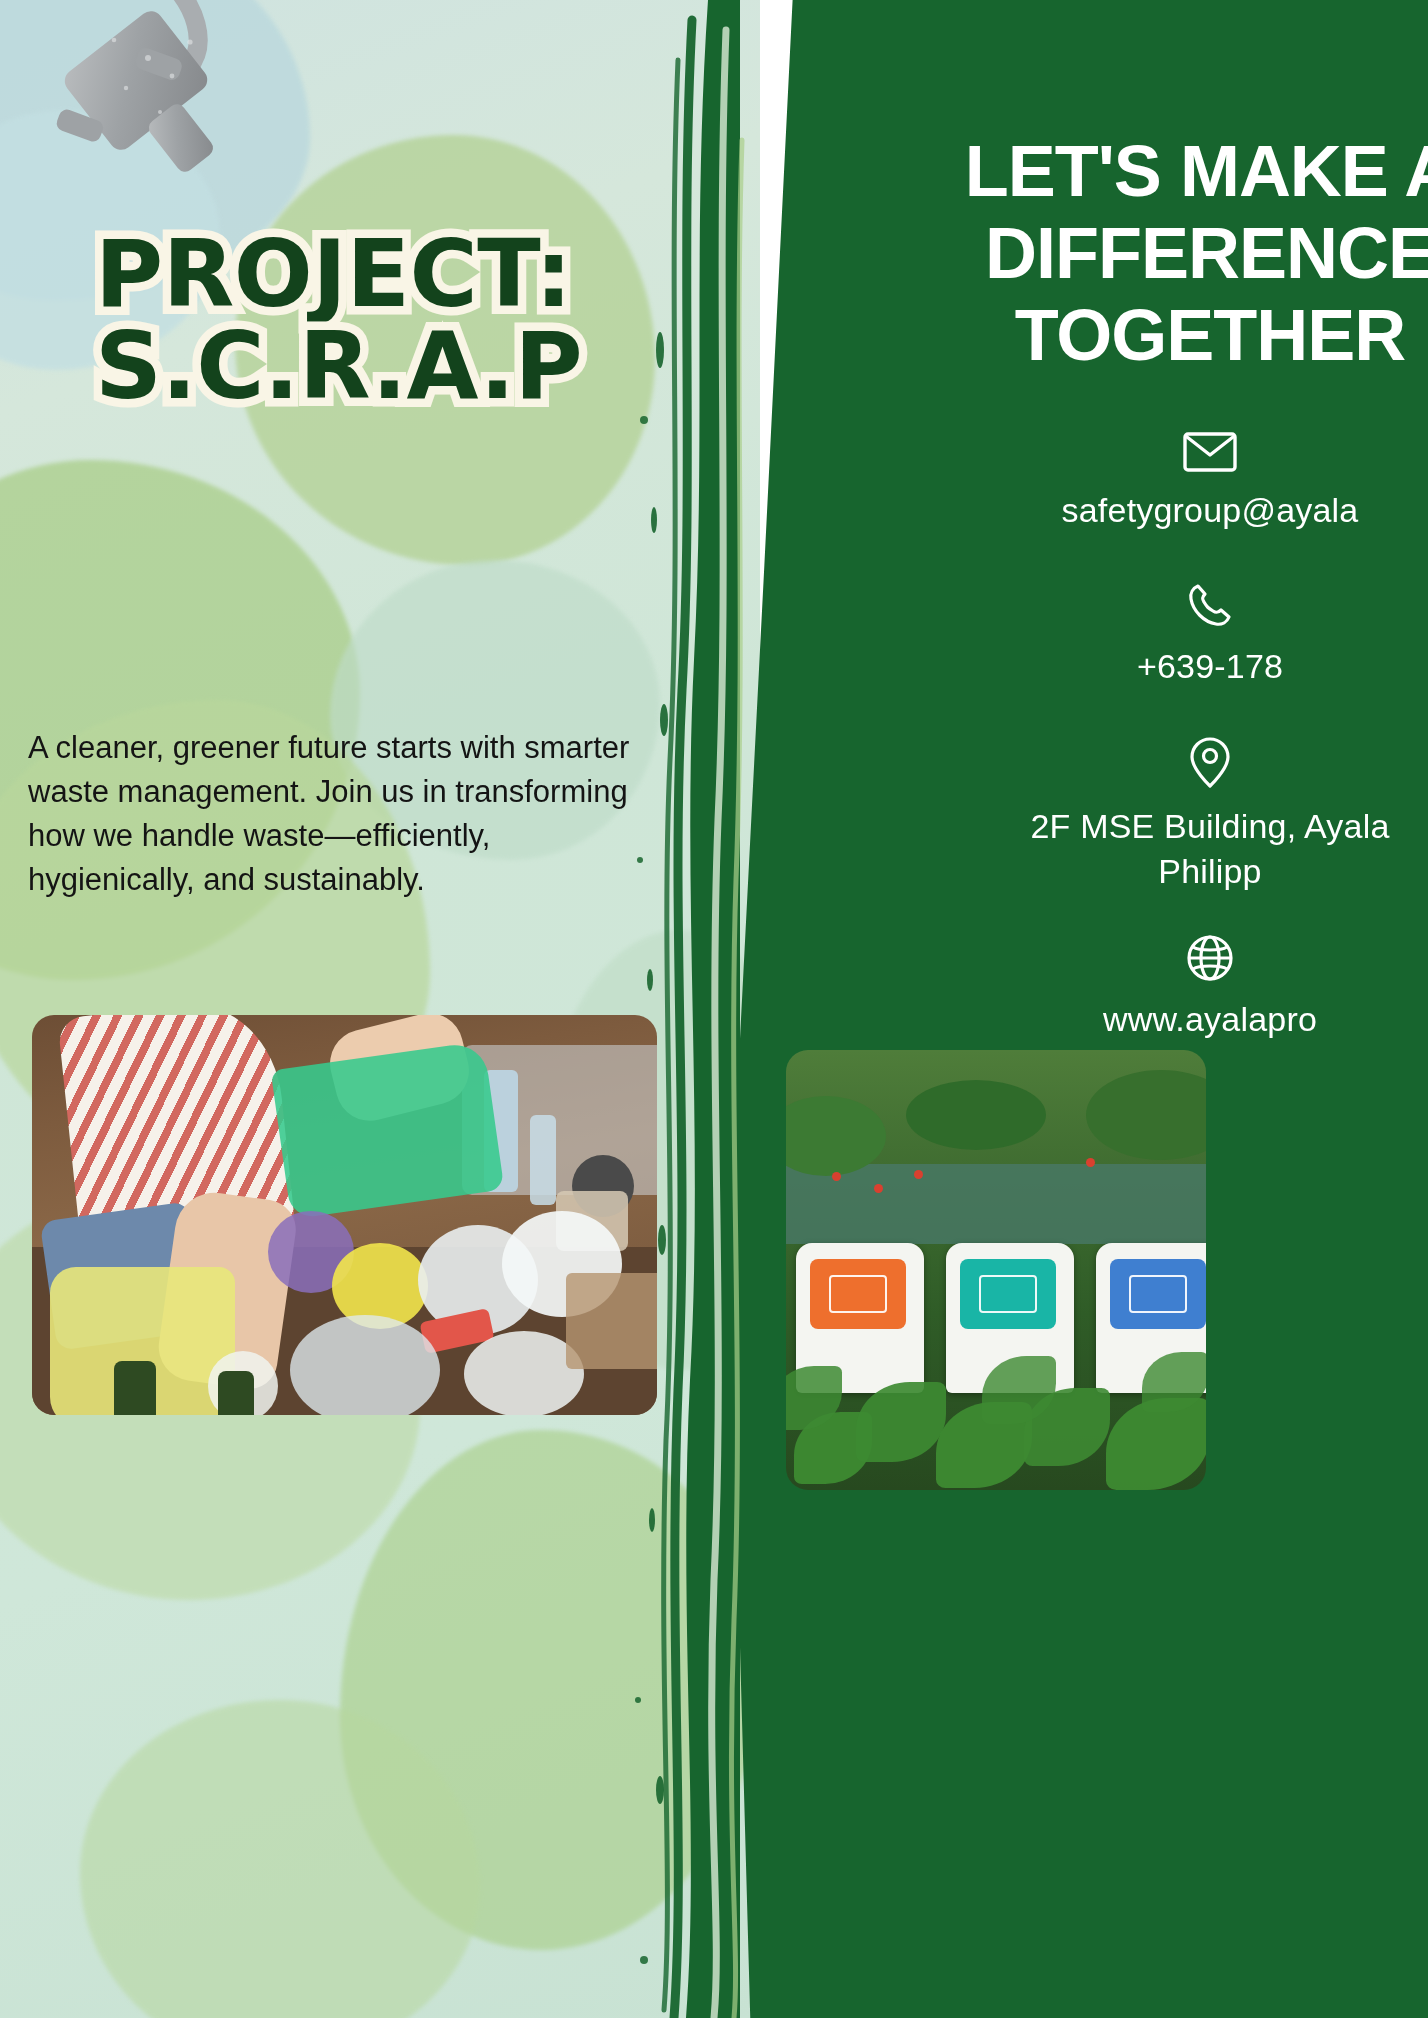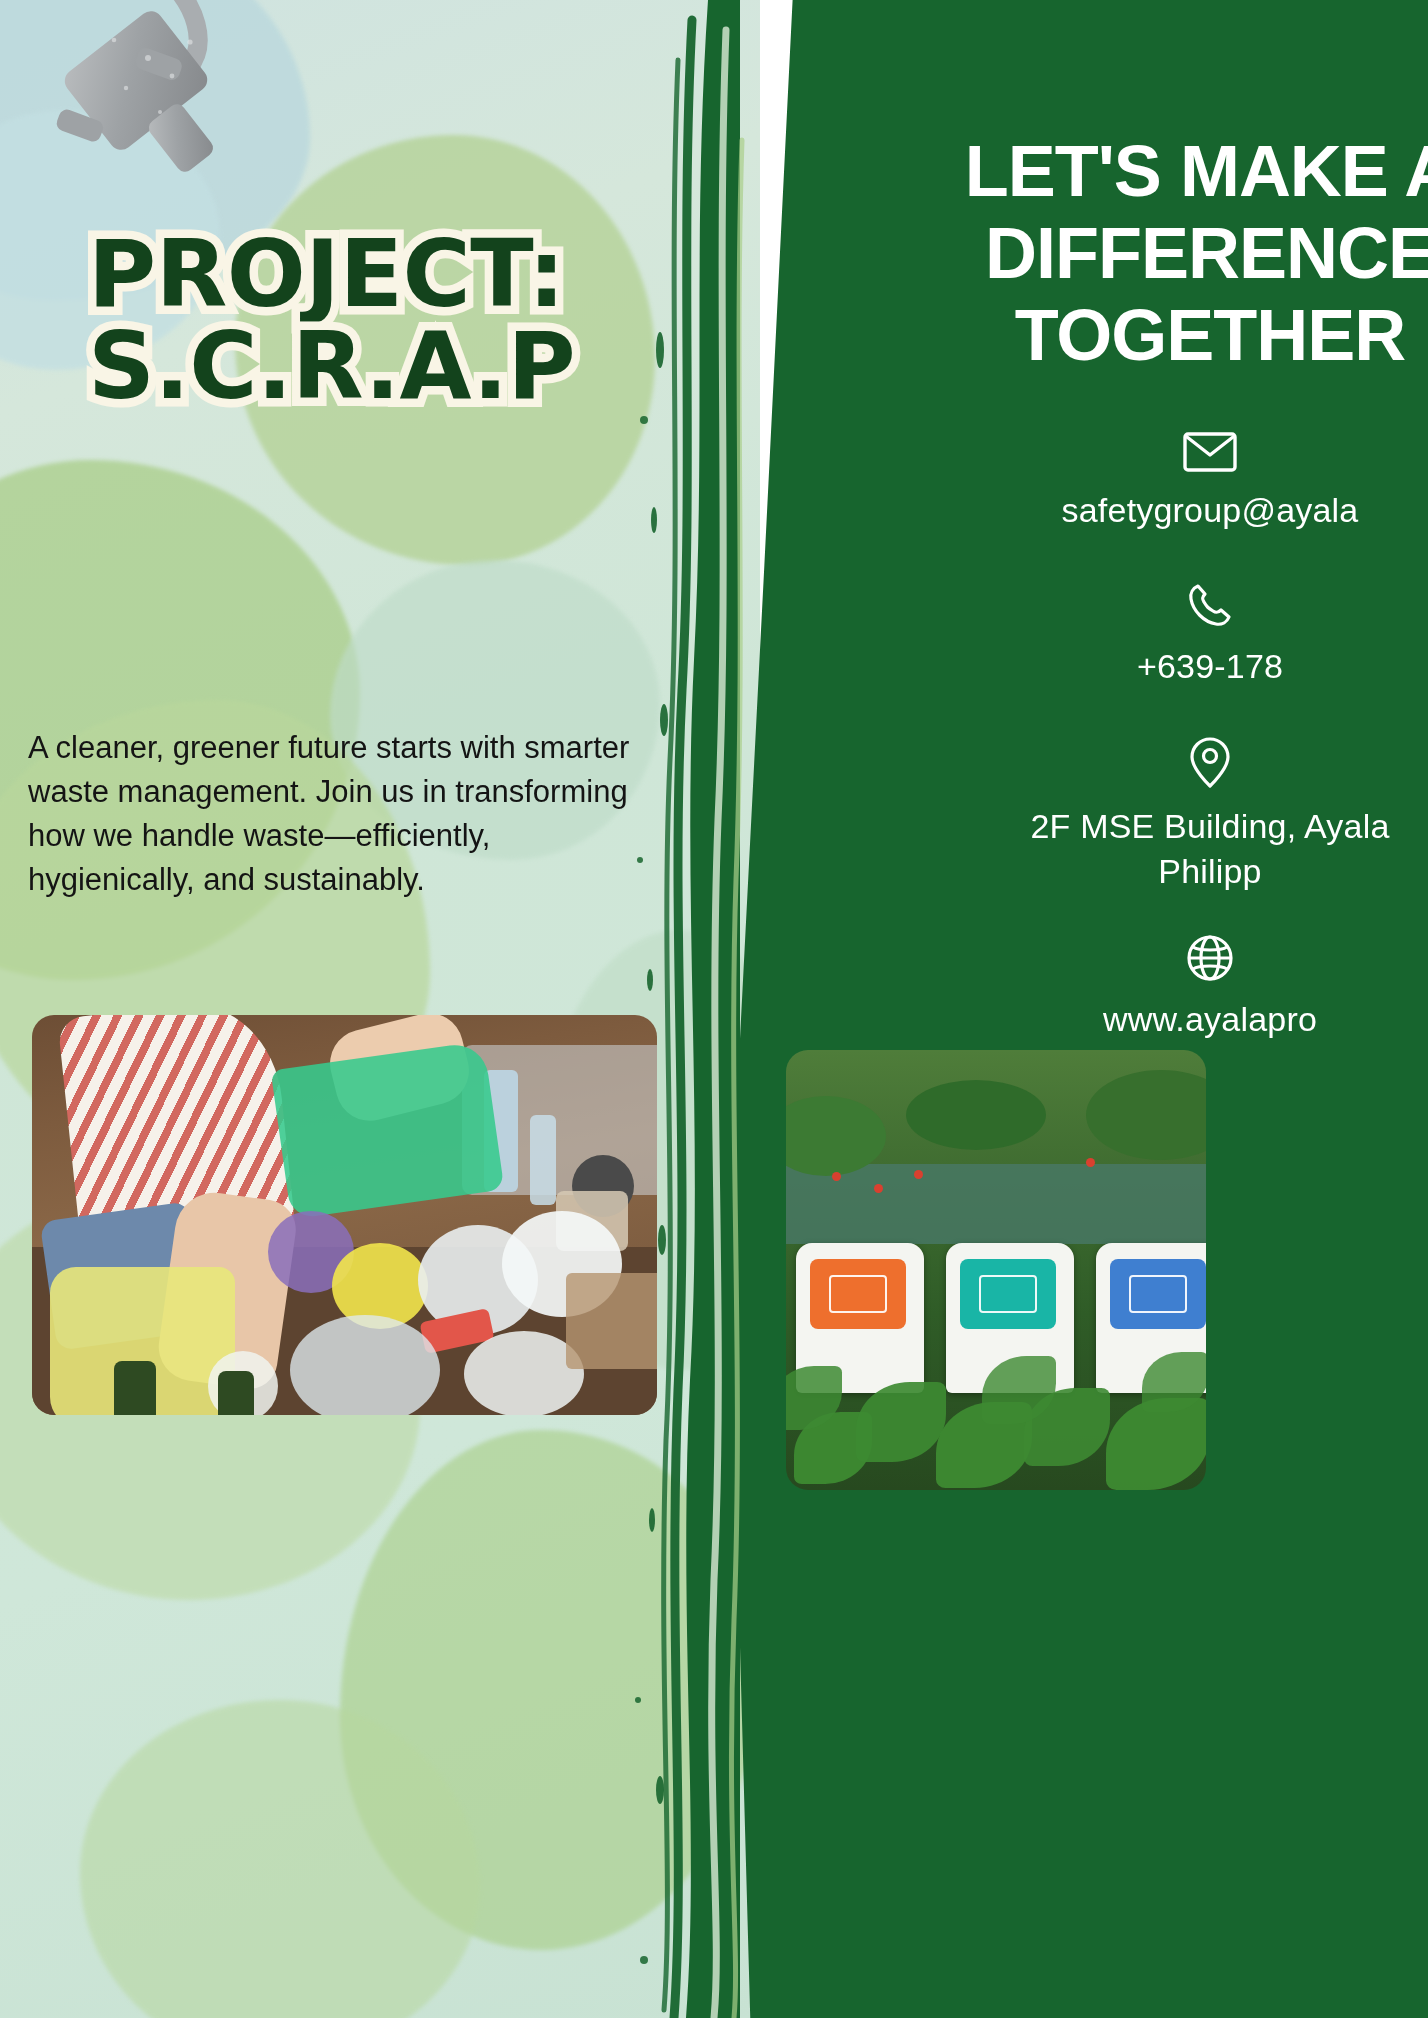--- a/index.html
+++ b/index.html
@@ -43,21 +43,21 @@
   .green-panel {
     position:absolute; left:722px; top:0;
     width:706px; height:2018px;
     background:#17652e;
     clip-path: polygon(10% 0%, 100% 0%, 100% 100%, 4% 100%, 1% 62%, 6% 28%);
   }
   .brush-edge { position:absolute; left:620px; top:0; width:180px; height:2018px; }
 
   
   .title {
-    position:absolute; left:88px; top:228px; width:560px;
+    position:absolute; left:95px; top:228px; width:560px;
     font-family:"DejaVu Sans", sans-serif;
     font-weight:700; font-size:93px; line-height:.99;
     letter-spacing:-.5px;
     color:#13431c;
     -webkit-text-stroke:17px #f9f5e6;
     paint-order: stroke fill;
     text-shadow:none;
   }
   .title-line2 { display:block; }
 

